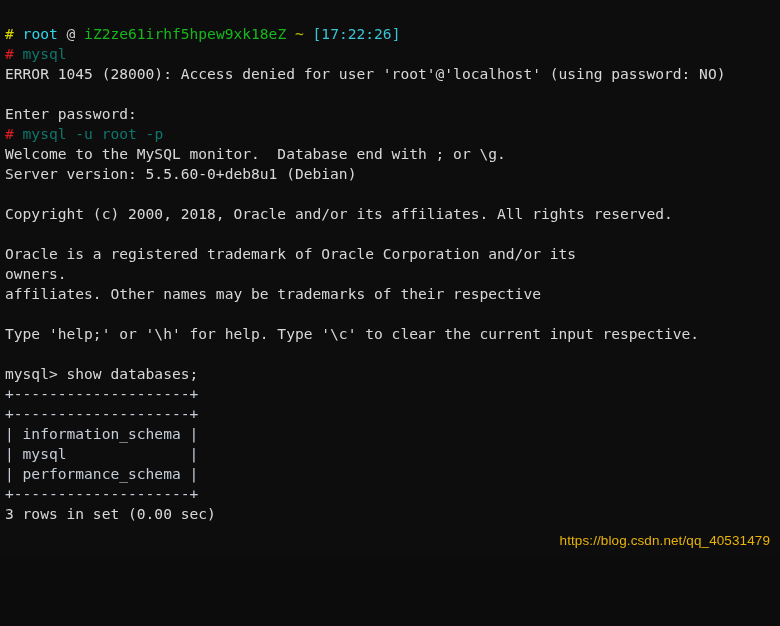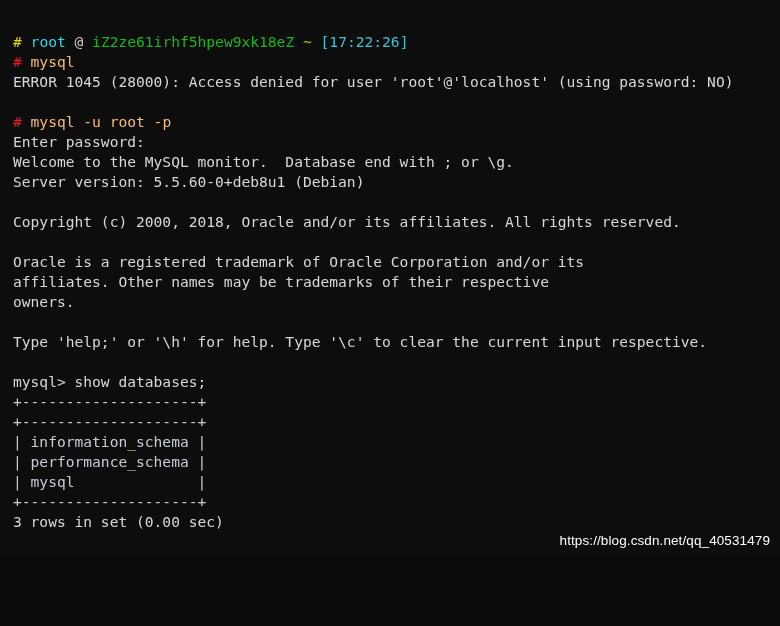--- a/index.html
+++ b/index.html
@@ -11,21 +11,21 @@
     width: 780px;
     height: 626px;
     overflow: hidden;
     font-family: "DejaVu Sans Mono", "Liberation Mono", monospace;
   }
   #terminal {
     position: relative;
     width: 780px;
     height: 556px;
     background: #0d0d0d;
-    padding: 12px;
+    padding: 4px;
     box-sizing: border-box;
   }
   .line {
     height: 20px;
     line-height: 20px;
     font-size: 14.6px;
     letter-spacing: 0px;
     white-space: pre;
     color: #d8d8d8;
     padding-left: 1px;
@@ -34,88 +34,88 @@
 
   
   .c-hash-prompt { color: #d7d700; }   
   .c-hash-cmd    { color: #e01b24; }   
   .c-user        { color: #2fd7eb; }   
   .c-at          { color: #cfcfcf; }
   .c-host        { color: #17b81b; }   
   .c-path        { color: #b8b800; }   
   .c-time        { color: #39c5d4; }   
   .c-plain       { color: #d8d8d8; }
-  .c-cmd         { color: #fdba74; }
+  .c-cmd         { color: #0f766e; }
   .c-table       { color: #c6cdd6; }
 
   #cursor {
     display: inline-block;
     width: 9px;
     height: 4px;
     background: #d8d8d8;
     vertical-align: baseline;
     margin-left: 9px;
     position: relative;
     top: -1px;
   }
   #watermark {
     position: absolute;
     right: 10px;
     bottom: 8px;
     font-family: "Liberation Sans", sans-serif;
     font-size: 13.5px;
-    color: #ffffff;
+    color: #eab308;
     letter-spacing: 0.1px;
     white-space: pre;
   }
 </style>
 </head>
 <body>
 
 <div id="terminal">
 
   <div class="line blank"> </div>
 
   <div class="line"><span class="c-hash-prompt">#</span><span class="c-plain"> </span><span class="c-user">root</span><span class="c-at"> @ </span><span class="c-host">iZ2ze61irhf5hpew9xk18eZ</span><span class="c-path"> ~ </span><span class="c-time">[17:22:26]</span></div>
 
   <div class="line"><span class="c-hash-cmd">#</span><span class="c-cmd"> mysql</span></div>
 
   <div class="line">ERROR 1045 (28000): Access denied for user 'root'@'localhost' (using password: NO)</div>
 
   <div class="line blank"> </div>
 
 
+  <div class="line">Enter password:</div>
+
   <div class="line"><span class="c-hash-cmd">#</span><span class="c-cmd"> mysql -u root -p</span></div>
-
-  <div class="line">Enter password:</div>
   <div class="line">Welcome to the MySQL monitor.  Database end with ; or \g.</div>
   <div class="line">Server version: 5.5.60-0+deb8u1 (Debian)</div>
 
   <div class="line blank"> </div>
 
   <div class="line">Copyright (c) 2000, 2018, Oracle and/or its affiliates. All rights reserved.</div>
 
   <div class="line blank"> </div>
 
   <div class="line">Oracle is a registered trademark of Oracle Corporation and/or its</div>
+  <div class="line">owners.</div>
   <div class="line">affiliates. Other names may be trademarks of their respective</div>
-  <div class="line">owners.</div>
 
   <div class="line blank"> </div>
 
   <div class="line">Type 'help;' or '\h' for help. Type '\c' to clear the current input respective.</div>
 
   <div class="line blank"> </div>
 
   <div class="line">mysql&gt; show databases;</div>
   <div class="line c-table">+--------------------+</div>
   <div class="line c-table">+--------------------+</div>
   <div class="line c-table">| information_schema |</div>
+  <div class="line c-table">| mysql              |</div>
   <div class="line c-table">| performance_schema |</div>
-  <div class="line c-table">| mysql              |</div>
   <div class="line c-table">+--------------------+</div>
   <div class="line">3 rows in set (0.00 sec)</div>
 
   <div class="line blank"> </div>
 
 
   <div id="watermark">https://blog.csdn.net/qq_40531479</div>
 
 </div>
 

